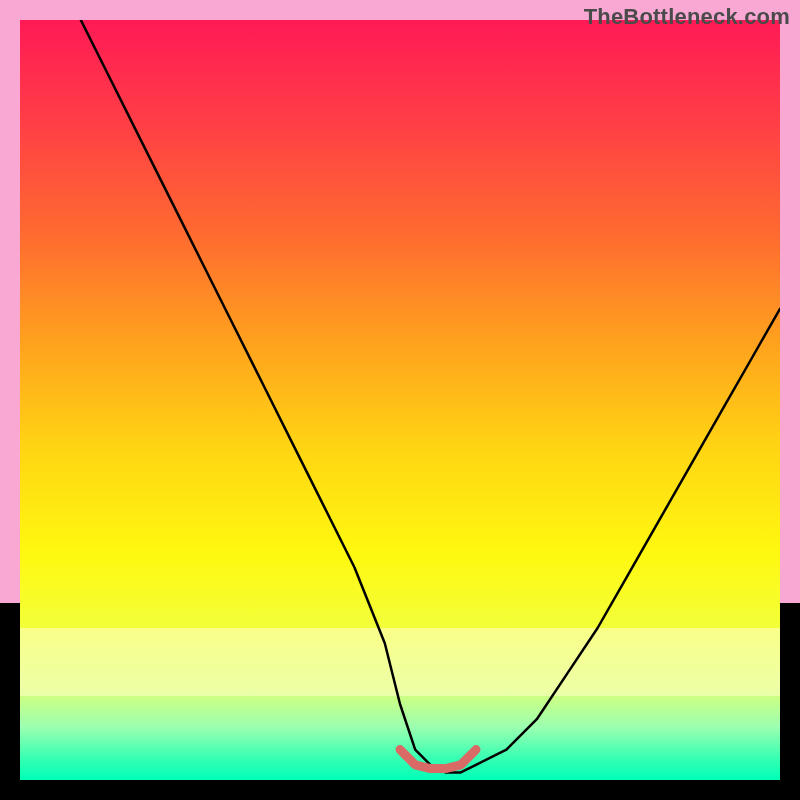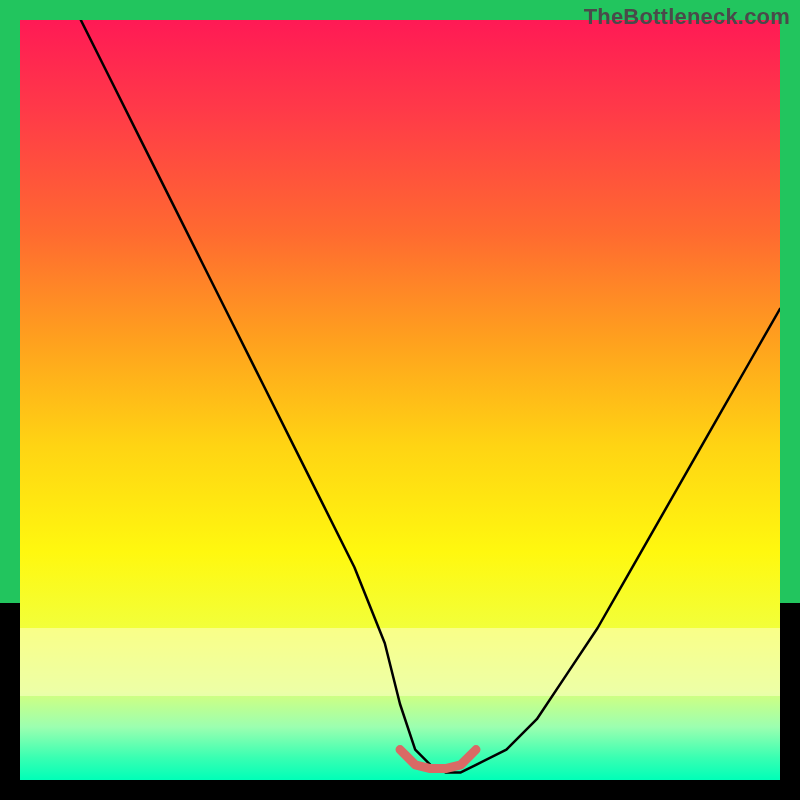--- a/index.html
+++ b/index.html
@@ -8,21 +8,21 @@
     width: 800px;
     height: 800px;
     background: #000;
     font-family: Arial, Helvetica, sans-serif;
     overflow: hidden;
   }
   .frame {
     position: relative;
     width: 800px;
     height: 603px;
-    background: #22c55e;
+    background: #f9a8d4;
   }
   .watermark {
     position: absolute;
     top: 4px;
     right: 10px;
     color: #4a4a4a;
     font-size: 22px;
     font-weight: 600;
     letter-spacing: 0.2px;
     z-index: 5;

